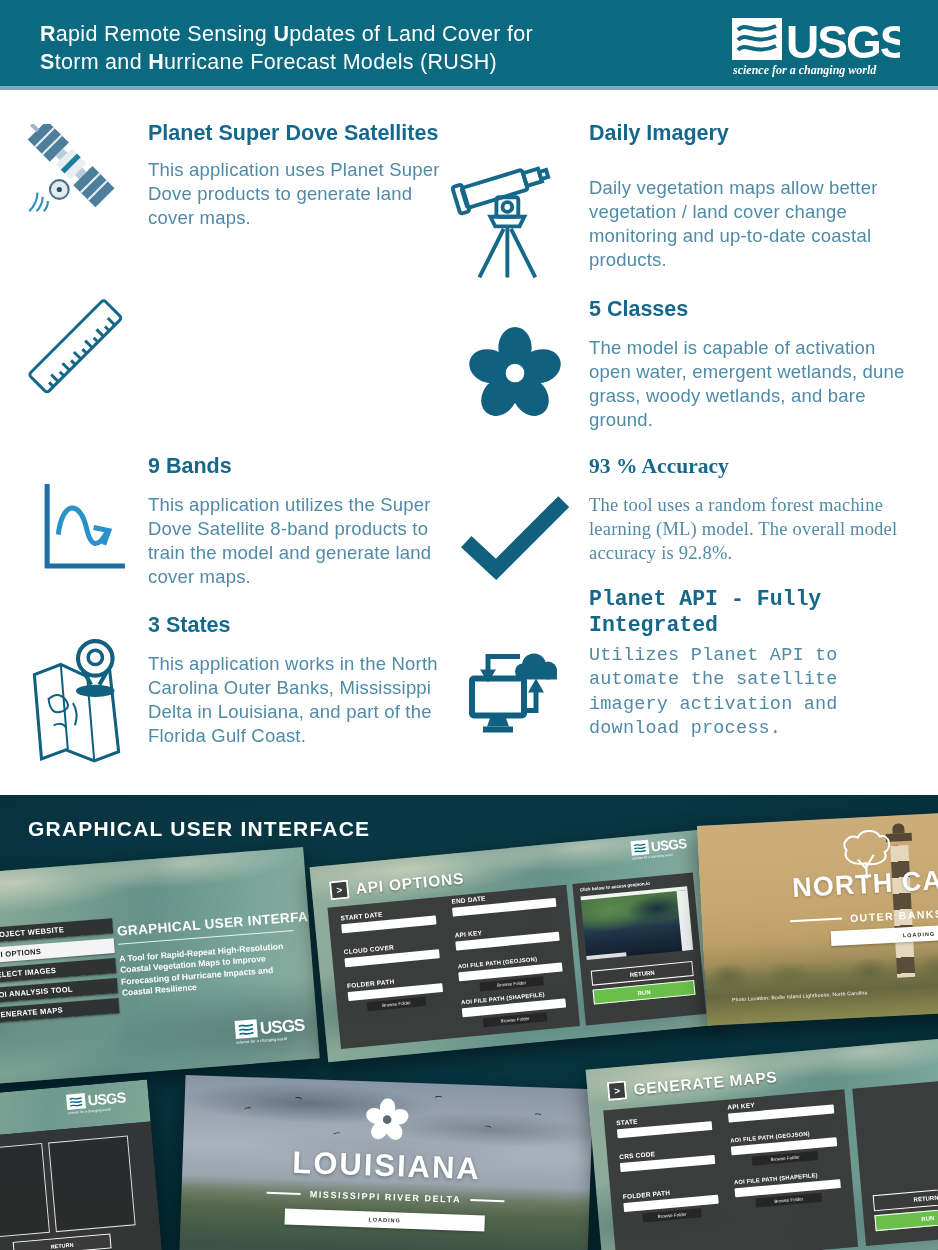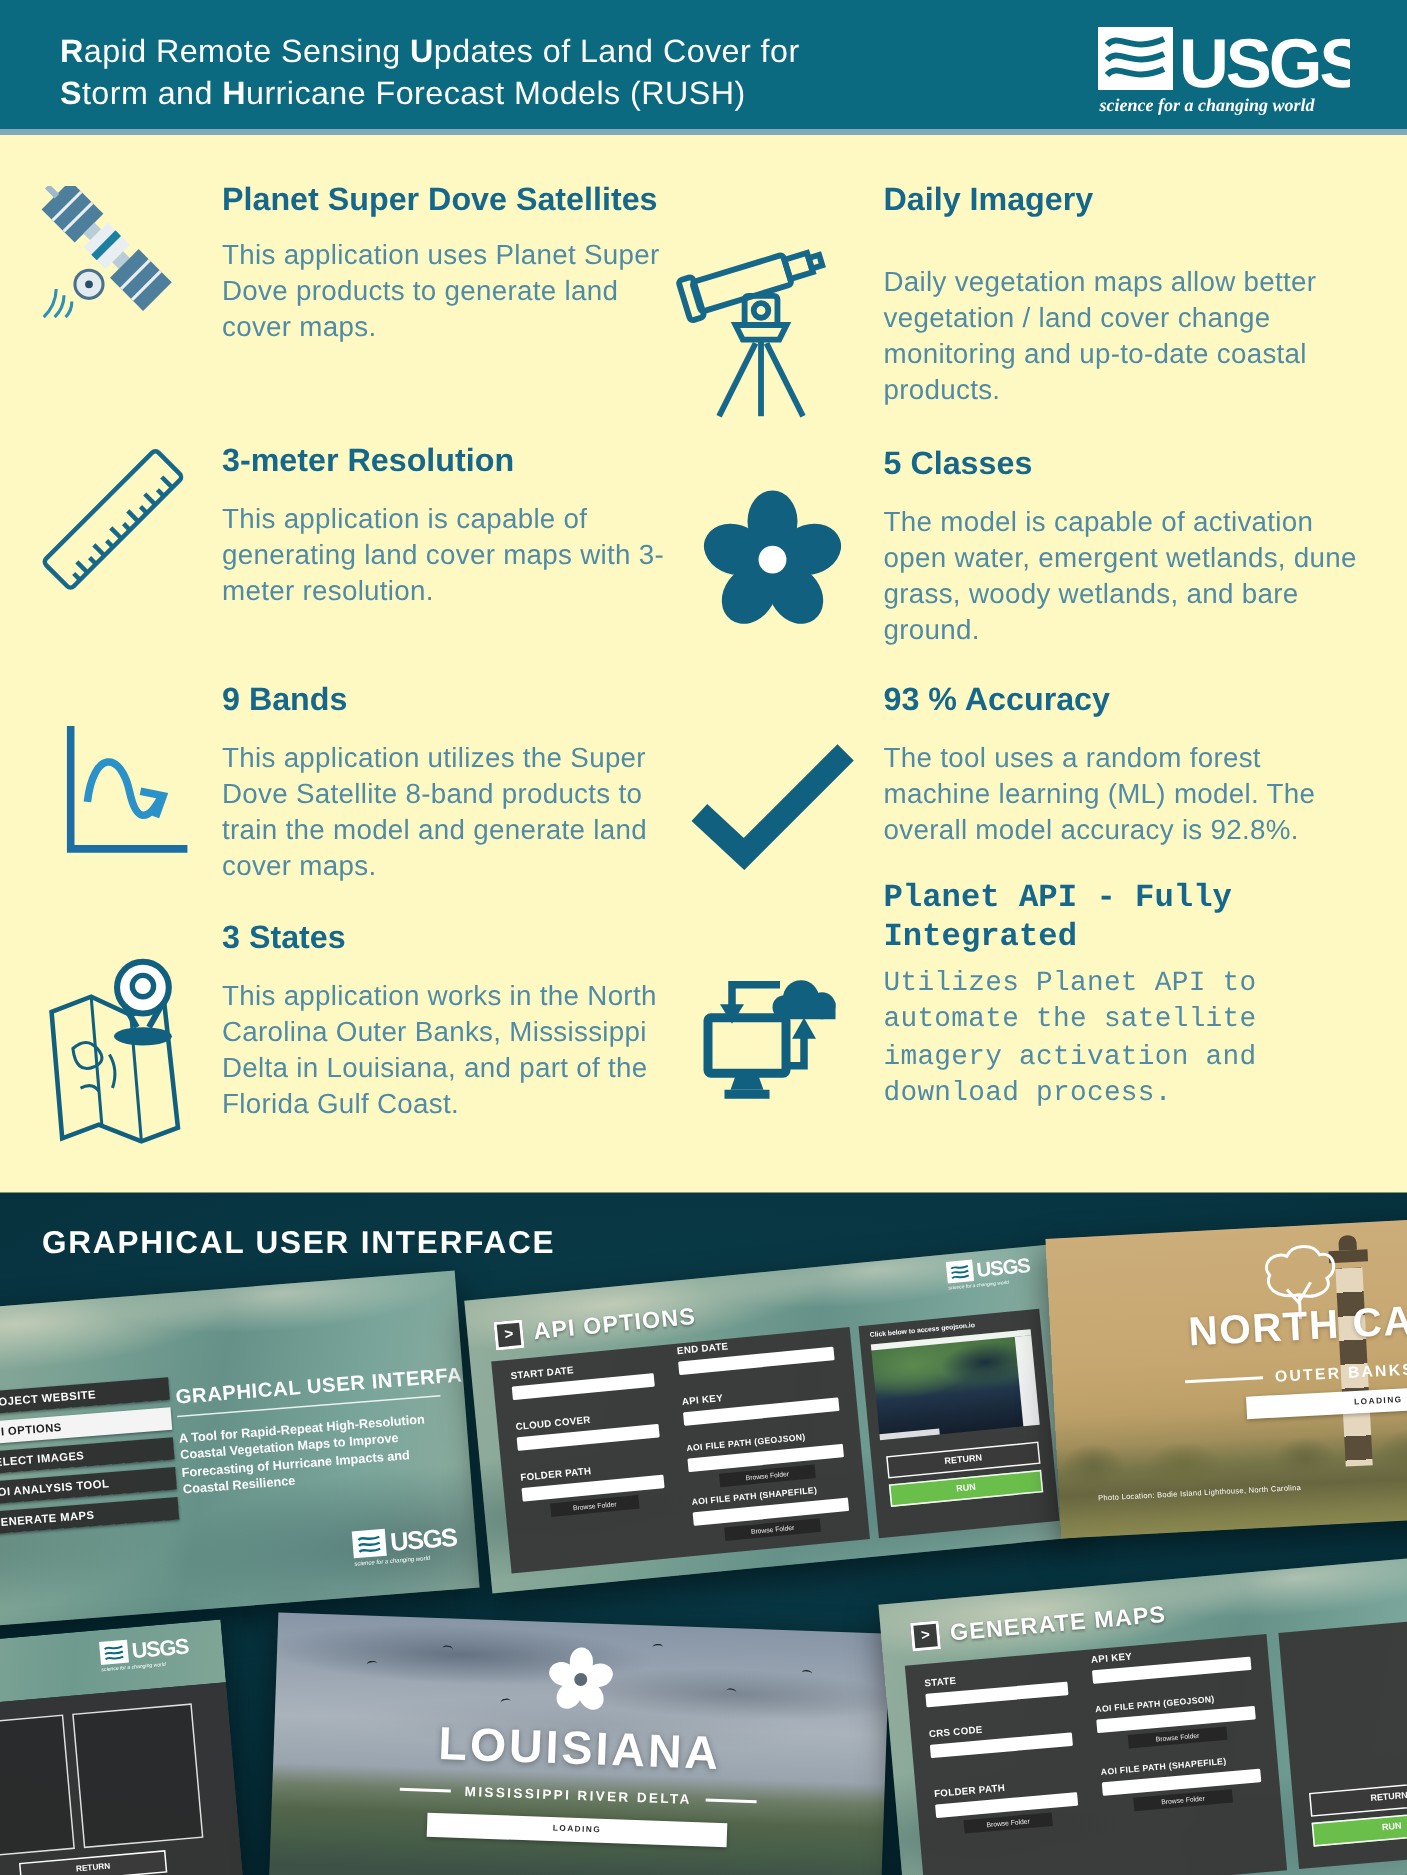--- a/index.html
+++ b/index.html
@@ -1,16 +1,16 @@
 <!DOCTYPE html>
 <html><head>
 <meta charset="utf-8">
 <style>
   html,body{margin:0;padding:0;background:#555;}
-  .page{position:relative;width:938px;height:1250px;background:#fef9c3;overflow:hidden;
+  .page{position:relative;width:938px;height:1250px;background:#ffffff;overflow:hidden;
         font-family:"Liberation Sans",sans-serif;margin:0 auto;}
 
   
   .hdr{position:absolute;left:0;top:0;width:938px;height:90px;background:#0b6980;
        border-bottom:4px solid #7fa9b8;box-sizing:border-box;}
   .hdr-title{position:absolute;left:40px;top:20px;color:#fff;font-size:21.5px;line-height:28px;letter-spacing:.3px;}
   .hdr-title b{font-weight:bold;}
   .usgs{position:absolute;right:38px;top:16px;}
 
   
@@ -198,24 +198,20 @@
           <line x1="62" y1="54" x2="56" y2="54"></line>
         <line x1="62" y1="62" x2="52" y2="62"></line>
           <line x1="62" y1="70" x2="56" y2="70"></line>
         <line x1="62" y1="78" x2="52" y2="78"></line>
           <line x1="62" y1="86" x2="56" y2="86"></line>
         <line x1="62" y1="94" x2="52" y2="94"></line>
           <line x1="62" y1="101" x2="56" y2="101"></line>
       </g>
     </svg>
   </div>
-  <div class="feat mb14" style="left:148px;top:294px;width:300px;">
-    <h2>3-meter Resolution</h2>
-    <p>This application is capable of generating land cover maps with 3-meter resolution.</p>
-  </div>
 
   <div class="ficon" style="left:466px;top:322px;">
     <svg width="98" height="108" viewBox="0 0 100 110" fill="#11607f">
       <ellipse cx="50" cy="26" rx="17" ry="21"></ellipse>
       <ellipse cx="24" cy="45" rx="17" ry="21" transform="rotate(-72 24 45)"></ellipse>
       <ellipse cx="76" cy="45" rx="17" ry="21" transform="rotate(72 76 45)"></ellipse>
       <ellipse cx="34" cy="76" rx="17" ry="21" transform="rotate(-144 34 76)"></ellipse>
       <ellipse cx="66" cy="76" rx="17" ry="21" transform="rotate(144 66 76)"></ellipse>
       <circle cx="50" cy="52" r="18"></circle>
       <circle cx="50" cy="52" r="9.5" fill="#ffffff"></circle>
@@ -236,21 +232,21 @@
   <div class="feat mb14" style="left:148px;top:453px;width:306px;">
     <h2>9 Bands</h2>
     <p>This application utilizes the Super Dove Satellite 8-band products to train the model and generate land cover maps.</p>
   </div>
 
   <div class="ficon" style="left:456px;top:492px;">
     <svg width="118" height="88" viewBox="0 0 115 85" fill="none">
       <path d="M10,48 L39,75 L105,9" stroke="#11607f" stroke-width="15"></path>
     </svg>
   </div>
-  <div class="feat mb14" style="left:589px;top:453px;width:322px;">
+  <div class="feat mb14" style="left:589px;top:453px;width:322px;font-family:Liberation Serif, serif;">
     <h2>93 % Accuracy</h2>
     <p>The tool uses a random forest machine learning (ML) model. The overall model accuracy is 92.8%.</p>
   </div>
 
   <div class="ficon" style="left:20px;top:632px;">
     <svg width="112" height="134" viewBox="0 0 110 132" fill="none" stroke="#11607f" stroke-width="3">
       <path d="M14,42 L40,32 L66,44 L88,36 L97,118 L73,127 L45,116 L21,125 Z"></path>
       <path d="M40,32 L47,116" stroke-width="2"></path>
       <path d="M66,44 L73,127" stroke-width="2"></path>
       <path d="M28,66 q9,-8 16,0 q7,8 -2,12 q-12,5 -14,-12 z" stroke-width="2"></path>

